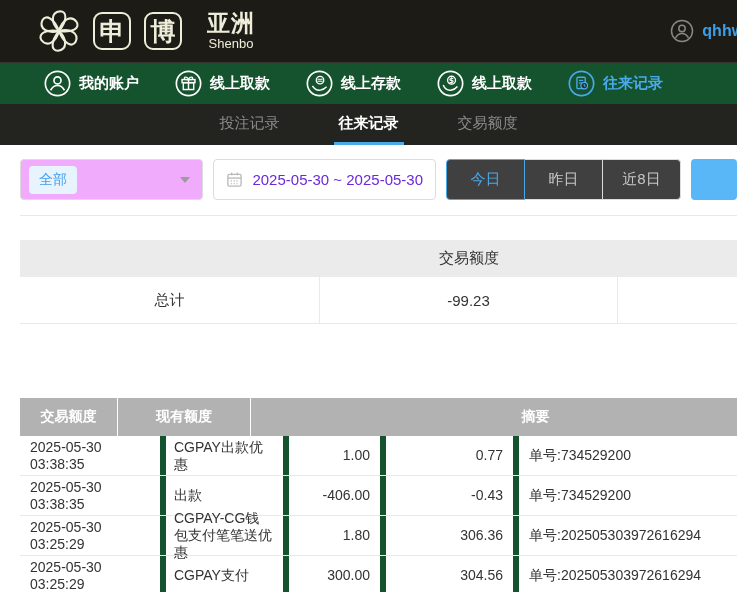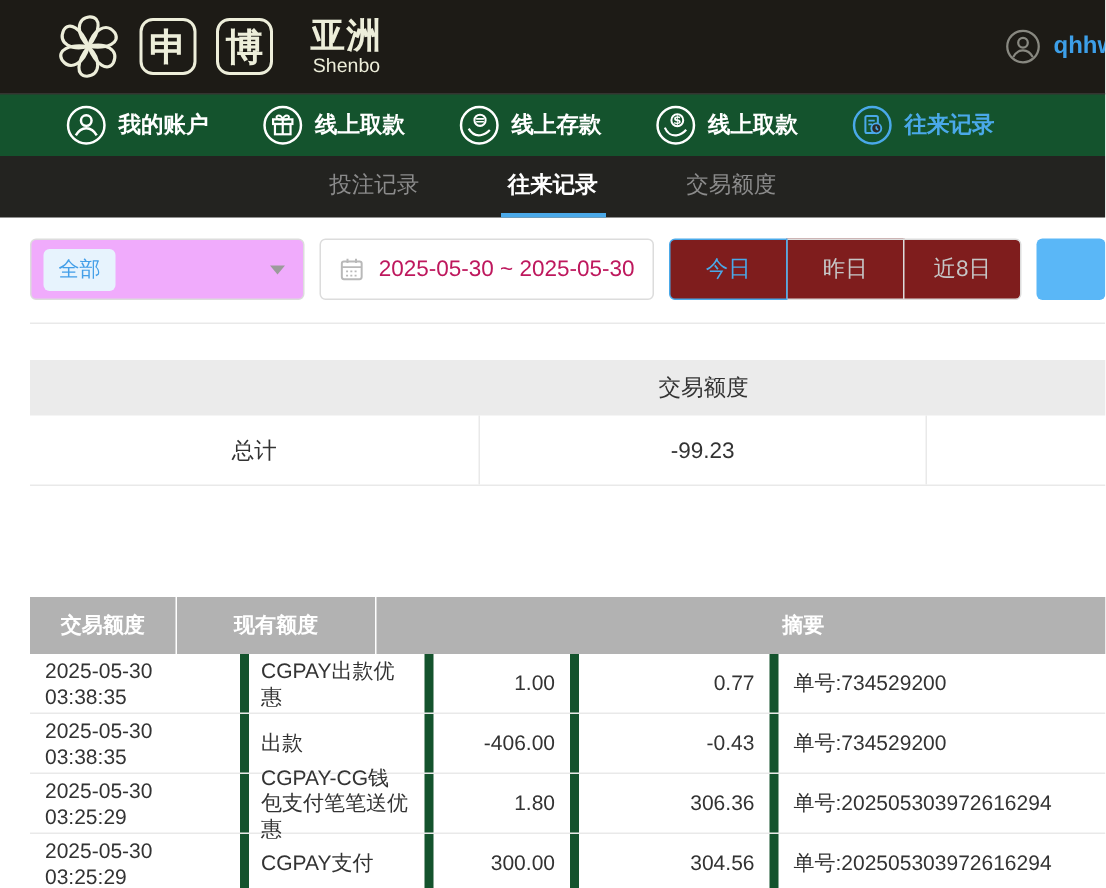--- a/index.html
+++ b/index.html
@@ -31,23 +31,23 @@
   .sub-tab { color:#8b8b8b; font-size:15px; display:flex; align-items:center; padding:0 5px; border-bottom:3px solid transparent; cursor:pointer; }
   .sub-tab.active { color:#fff; border-bottom-color:#4aa9e9; font-weight:bold; }
 
   
   .filter-row { display:flex; align-items:center; margin:14px 0 0 20px; gap:10px; }
   .select-box { width:202px; height:41px; border:1px solid #dcdcdc; border-radius:4px; background:#f0abfc;
     display:flex; align-items:center; padding:0 12px 0 8px; cursor:pointer; }
   .chip { background:#e7f3fd; color:#449fe8; font-size:14px; padding:5px 10px; border-radius:4px; }
   .caret-down { margin-left:auto; width:0; height:0; border-left:5px solid transparent; border-right:5px solid transparent; border-top:6px solid #9b9b9b; }
   .date-box { width:228px; height:41px; border:1px solid #dcdcdc; border-radius:4px; background:#fff;
-    display:flex; align-items:center; gap:9px; padding:0 12px; color:#be185d; font-size:15px; cursor:pointer; white-space:nowrap; }
+    display:flex; align-items:center; gap:9px; padding:0 12px; color:#6d28d9; font-size:15px; cursor:pointer; white-space:nowrap; }
   .seg-group { display:flex; }
-  .seg-btn { width:79px; height:41px; background:#7f1d1d; border:1px solid #dcdcdc; color:#c6c6c6; font-size:15px;
+  .seg-btn { width:79px; height:41px; background:#404040; border:1px solid #dcdcdc; color:#c6c6c6; font-size:15px;
     display:flex; align-items:center; justify-content:center; cursor:pointer; margin-left:-1px; }
   .seg-btn:first-child { border-radius:4px 0 0 4px; margin-left:0; }
   .seg-btn:last-child { border-radius:0 4px 4px 0; }
   .seg-btn.active { border-color:#4aa9e9; color:#4aa9e9; z-index:2; position:relative; }
   .search-btn { width:46px; height:41px; background:#5ab7f7; border:none; border-radius:4px; margin-left:0; cursor:pointer; flex-shrink:0; }
 
   .section-divider { border-top:1px solid #e9e9e9; margin:15px 0 0 20px; }
 
   
   .summary-table { width:800px; margin:24px 0 0 20px; font-size:15px; color:#333; }

